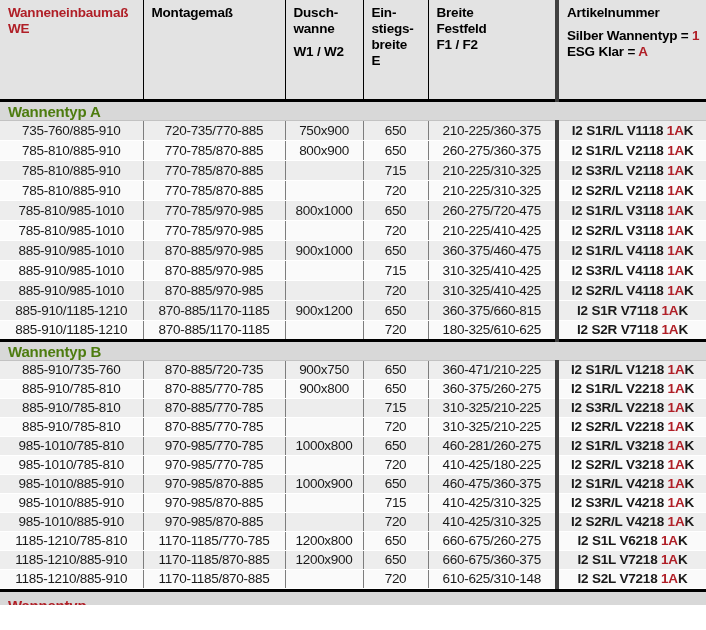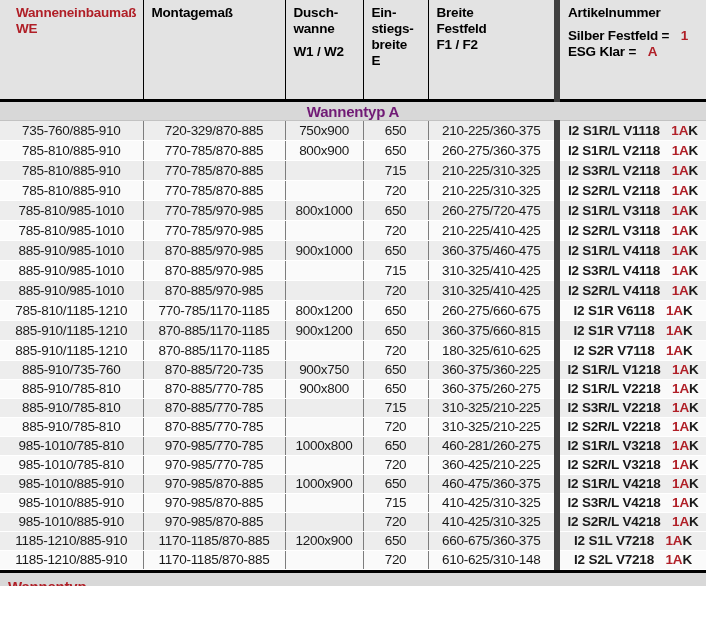--- a/index.html
+++ b/index.html
@@ -16,35 +16,35 @@
     background:#e3e3e3;
     vertical-align:top; text-align:left;
     padding:5px 4px 0 8px;
     font-size:13.5px; line-height:16px; font-weight:bold;
     letter-spacing:-0.2px;
     height:100px;
     border-bottom:3px solid #000;
     border-right:1px solid #000;
   }
   thead th:last-child { border-right:none; }
-  .red { color:#b01f27;margin-left:8px; }
+  .red { color:#b01f27; }
   .gap-top { margin-top:7px; }
 
   
-  td.c-art, th.c-art { border-left:6px solid #404040; }
+  td.c-art, th.c-art { border-left:4px solid #404040; }
 
   
   tr.section-row td {
     background:#d8d8d8;
     border-top:3px solid #000;
     border-bottom:1px solid #c2c2c2;
-    color:#701a75; font-weight:bold;
+    color:#4d7c0f; font-weight:bold;
     font-size:15px; letter-spacing:-0.2px;
     height:20px; padding:1px 8px 0 8px;
-    text-align:center;
+    text-align:left;
   }
 
   
   tbody tr.data-row td {
     font-size:13.5px; letter-spacing:-0.3px;
     text-align:center; vertical-align:middle;
     height:20px;
     border-right:1px solid #7d7d7d;
     border-bottom:1px solid #ffffff;
     color:#1a1a1a;
@@ -99,32 +99,32 @@
         <div>breite</div>
         <div>E</div>
       </th>
       <th class="c-ff">
         <div>Breite</div>
         <div>Festfeld</div>
         <div>F1 / F2</div>
       </th>
       <th class="c-art">
         <div>Artikelnummer</div>
-        <div class="gap-top"><span>Silber Festfeld = </span><span class="red">1</span></div>
+        <div class="gap-top"><span>Silber Wannentyp = </span><span class="red">1</span></div>
         <div><span>ESG Klar = </span><span class="red">A</span></div>
       </th>
     </tr>
   </thead>
   <tbody>
       <tr class="section-row">
         <td colspan="6">Wannentyp A</td>
       </tr>
       <tr class="data-row odd">
         <td class="c-we">735-760/885-910</td>
-        <td class="c-montage">720-329/870-885</td>
+        <td class="c-montage">720-735/770-885</td>
         <td class="c-wanne">750x900</td>
         <td class="c-e">650</td>
         <td class="c-ff">210-225/360-375</td>
         <td class="c-art"><span>I2 S1R/L V1118 </span><span class="red">1A</span><span>K</span></td>
       </tr>
       <tr class="data-row even">
         <td class="c-we">785-810/885-910</td>
         <td class="c-montage">770-785/870-885</td>
         <td class="c-wanne">800x900</td>
         <td class="c-e">650</td>
@@ -180,50 +180,45 @@
         <td class="c-art"><span>I2 S3R/L V4118 </span><span class="red">1A</span><span>K</span></td>
       </tr>
       <tr class="data-row odd">
         <td class="c-we">885-910/985-1010</td>
         <td class="c-montage">870-885/970-985</td>
         <td class="c-wanne"></td>
         <td class="c-e">720</td>
         <td class="c-ff">310-325/410-425</td>
         <td class="c-art"><span>I2 S2R/L V4118 </span><span class="red">1A</span><span>K</span></td>
       </tr>
-      <tr class="data-row even">
-        <td class="c-we">785-810/1185-1210</td>
-        <td class="c-montage">770-785/1170-1185</td>
-        <td class="c-wanne">800x1200</td>
-        <td class="c-e">650</td>
-        <td class="c-ff">260-275/660-675</td>
-        <td class="c-art"><span>I2 S1R V6118 </span><span class="red">1A</span><span>K</span></td>
-      </tr>
       <tr class="data-row odd">
         <td class="c-we">885-910/1185-1210</td>
         <td class="c-montage">870-885/1170-1185</td>
         <td class="c-wanne">900x1200</td>
         <td class="c-e">650</td>
         <td class="c-ff">360-375/660-815</td>
         <td class="c-art"><span>I2 S1R V7118 </span><span class="red">1A</span><span>K</span></td>
       </tr>
       <tr class="data-row even">
         <td class="c-we">885-910/1185-1210</td>
         <td class="c-montage">870-885/1170-1185</td>
         <td class="c-wanne"></td>
         <td class="c-e">720</td>
         <td class="c-ff">180-325/610-625</td>
         <td class="c-art"><span>I2 S2R V7118 </span><span class="red">1A</span><span>K</span></td>
       </tr>
+      <tr class="section-row">
+        <td colspan="6">Wannentyp B</td>
+      </tr>
       <tr class="data-row odd sec-b">
         <td class="c-we">885-910/735-760</td>
         <td class="c-montage">870-885/720-735</td>
         <td class="c-wanne">900x750</td>
         <td class="c-e">650</td>
-        <td class="c-ff">360-375/360-225</td>
+        <td class="c-ff">360-471/210-225</td>
         <td class="c-art"><span>I2 S1R/L V1218 </span><span class="red">1A</span><span>K</span></td>
       </tr>
       <tr class="data-row even sec-b">
         <td class="c-we">885-910/785-810</td>
         <td class="c-montage">870-885/770-785</td>
         <td class="c-wanne">900x800</td>
         <td class="c-e">650</td>
         <td class="c-ff">360-375/260-275</td>
         <td class="c-art"><span>I2 S1R/L V2218 </span><span class="red">1A</span><span>K</span></td>
       </tr>
@@ -249,21 +244,21 @@
         <td class="c-wanne">1000x800</td>
         <td class="c-e">650</td>
         <td class="c-ff">460-281/260-275</td>
         <td class="c-art"><span>I2 S1R/L V3218 </span><span class="red">1A</span><span>K</span></td>
       </tr>
       <tr class="data-row even sec-b">
         <td class="c-we">985-1010/785-810</td>
         <td class="c-montage">970-985/770-785</td>
         <td class="c-wanne"></td>
         <td class="c-e">720</td>
-        <td class="c-ff">360-425/210-225</td>
+        <td class="c-ff">410-425/180-225</td>
         <td class="c-art"><span>I2 S2R/L V3218 </span><span class="red">1A</span><span>K</span></td>
       </tr>
       <tr class="data-row odd sec-b">
         <td class="c-we">985-1010/885-910</td>
         <td class="c-montage">970-985/870-885</td>
         <td class="c-wanne">1000x900</td>
         <td class="c-e">650</td>
         <td class="c-ff">460-475/360-375</td>
         <td class="c-art"><span>I2 S1R/L V4218 </span><span class="red">1A</span><span>K</span></td>
       </tr>
@@ -276,20 +271,28 @@
         <td class="c-art"><span>I2 S3R/L V4218 </span><span class="red">1A</span><span>K</span></td>
       </tr>
       <tr class="data-row odd sec-b">
         <td class="c-we">985-1010/885-910</td>
         <td class="c-montage">970-985/870-885</td>
         <td class="c-wanne"></td>
         <td class="c-e">720</td>
         <td class="c-ff">410-425/310-325</td>
         <td class="c-art"><span>I2 S2R/L V4218 </span><span class="red">1A</span><span>K</span></td>
       </tr>
+      <tr class="data-row even sec-b">
+        <td class="c-we">1185-1210/785-810</td>
+        <td class="c-montage">1170-1185/770-785</td>
+        <td class="c-wanne">1200x800</td>
+        <td class="c-e">650</td>
+        <td class="c-ff">660-675/260-275</td>
+        <td class="c-art"><span>I2 S1L V6218 </span><span class="red">1A</span><span>K</span></td>
+      </tr>
       <tr class="data-row odd sec-b">
         <td class="c-we">1185-1210/885-910</td>
         <td class="c-montage">1170-1185/870-885</td>
         <td class="c-wanne">1200x900</td>
         <td class="c-e">650</td>
         <td class="c-ff">660-675/360-375</td>
         <td class="c-art"><span>I2 S1L V7218 </span><span class="red">1A</span><span>K</span></td>
       </tr>
       <tr class="data-row even sec-b">
         <td class="c-we">1185-1210/885-910</td>

